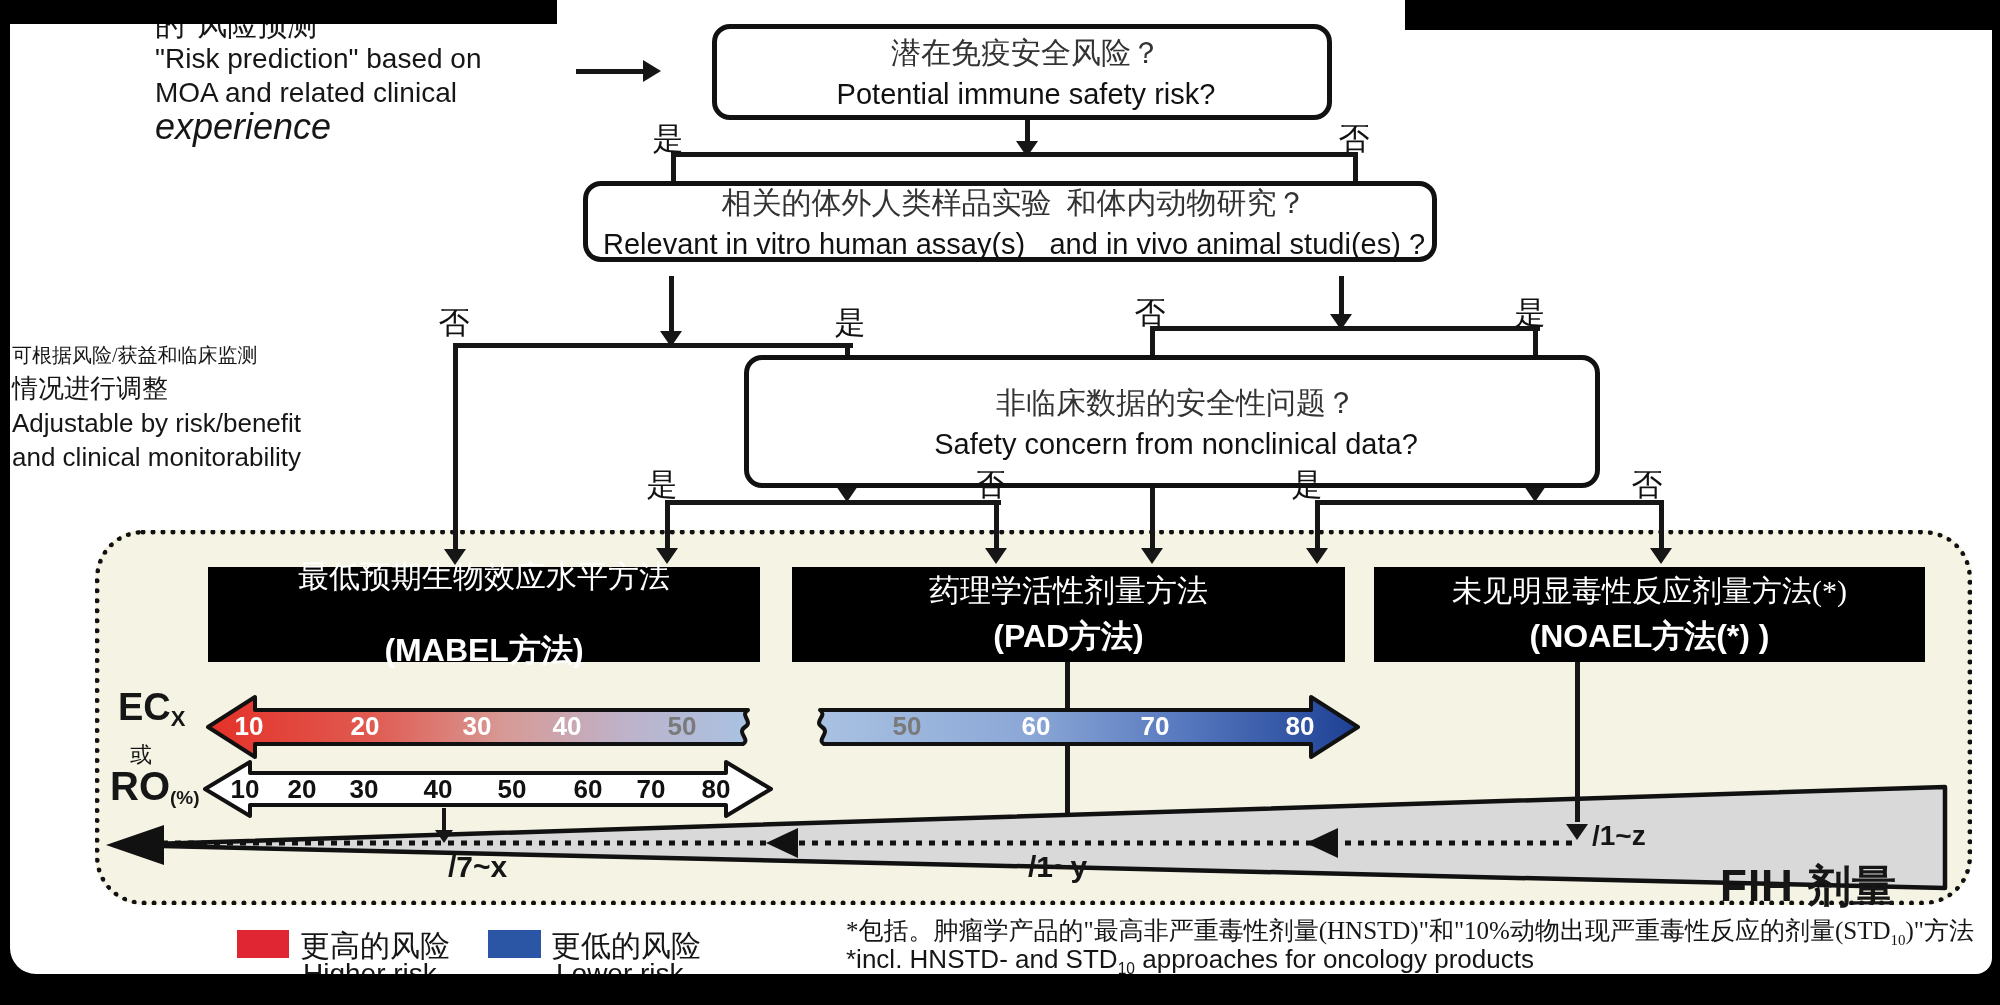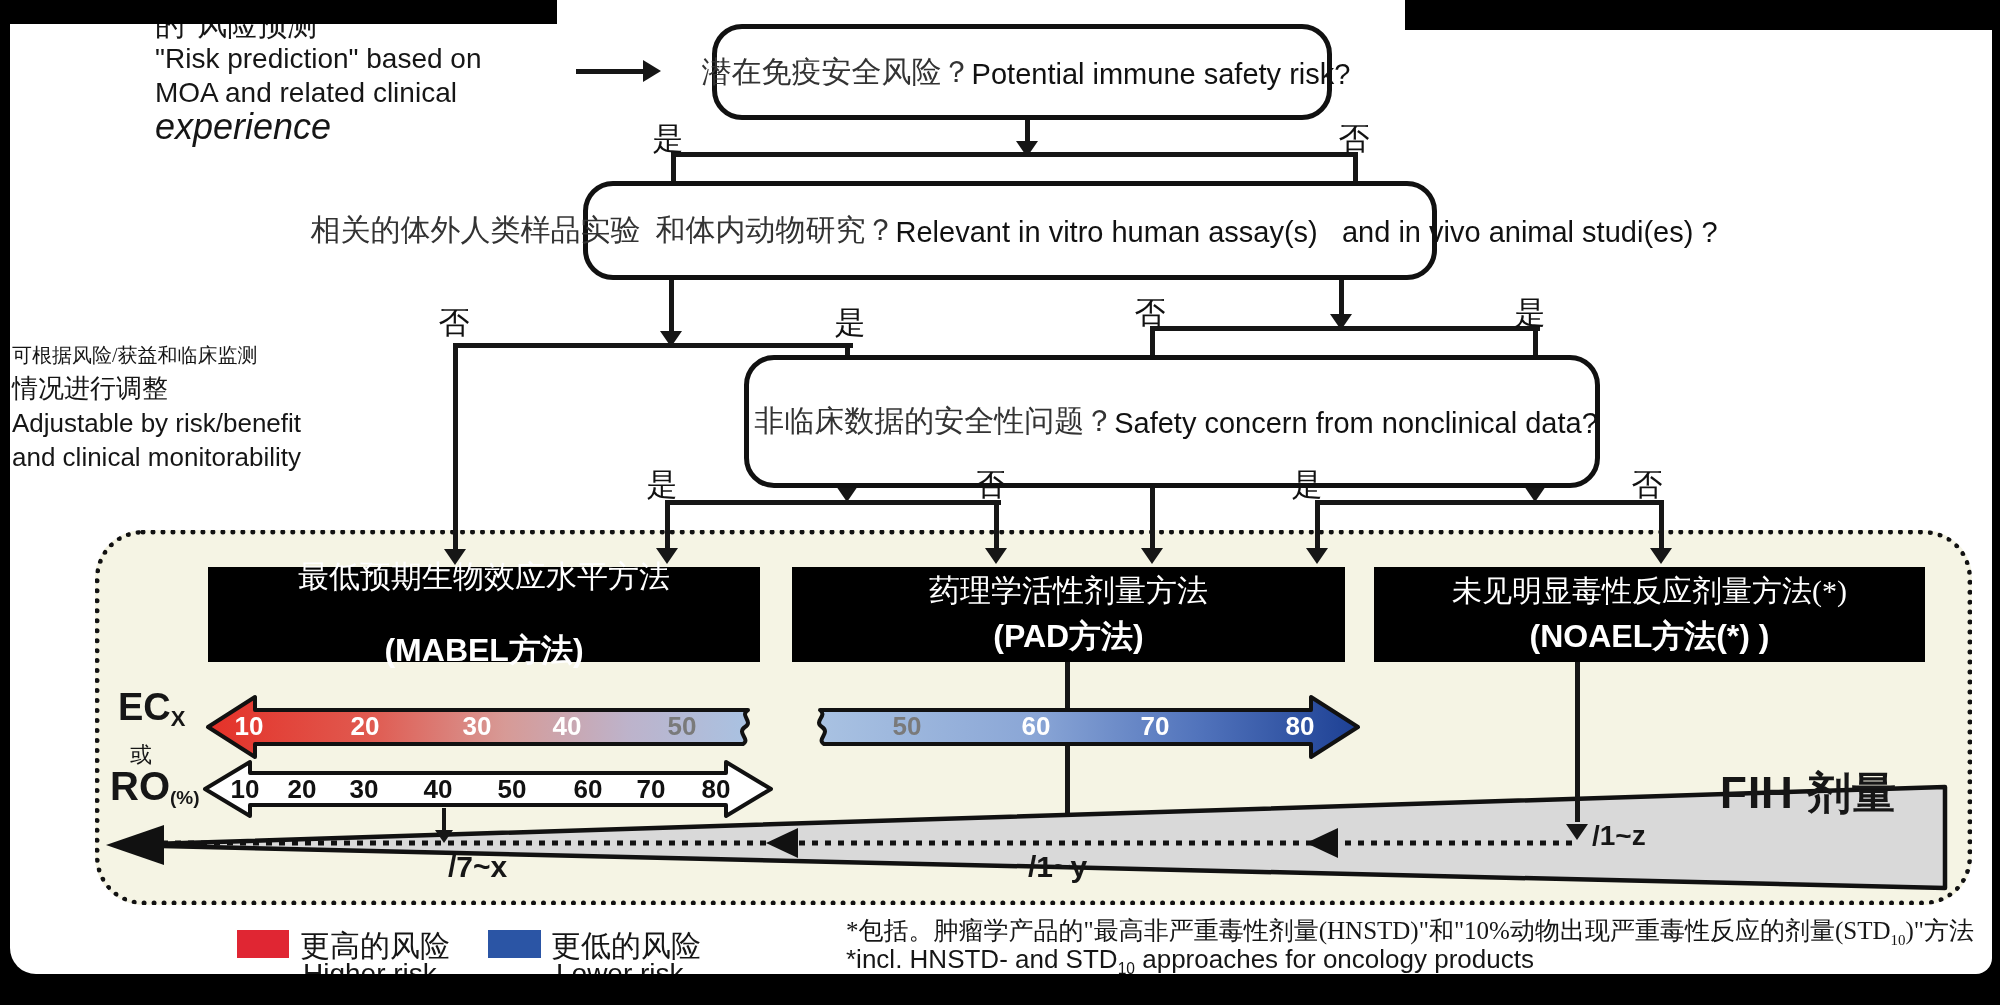--- a/index.html
+++ b/index.html
@@ -4,22 +4,22 @@
 <style>
   html,body{margin:0;padding:0;background:#000;}
   #stage{position:relative;width:2000px;height:1005px;background:#000;overflow:hidden;
          font-family:"Liberation Sans",sans-serif;color:#161616;}
   .abs{position:absolute;}
   .slide{background:#fff;border-radius:0 0 16px 26px;}
   .container{background:#f5f4e4;border:5px dotted #111;border-radius:48px;box-sizing:border-box;}
   .line{background:#161616;}
   .ah-down{width:0;height:0;border-left:11px solid transparent;border-right:11px solid transparent;border-top:16px solid #161616;}
   .ah-right{width:0;height:0;border-top:11px solid transparent;border-bottom:11px solid transparent;border-left:18px solid #161616;}
-  .qbox{background:#fff;border:5px solid #111;border-radius:30px;box-sizing:border-box;
-        display:flex;flex-direction:row;align-items:center;justify-content:center;text-align:center;padding-left:8px;}
+  .qbox{background:#fff;border:5px solid #111;border-radius:18px;box-sizing:border-box;
+        display:flex;flex-direction:column;align-items:center;justify-content:center;text-align:center;padding-left:8px;}
   .qbox .zh{font-family:"Liberation Serif",serif;font-size:30px;color:#333;white-space:pre;}
   .qbox .en{font-size:29px;color:#111;white-space:pre;margin-top:4px;}
   .bbox{background:#000;color:#fff;display:flex;flex-direction:column;align-items:center;justify-content:center;text-align:center;}
   .bbox .zh{font-family:"Liberation Serif",serif;font-size:31px;white-space:pre;}
   .bbox .en{font-size:32px;font-weight:bold;margin-top:3px;}
   .yn{font-family:"Liberation Serif",serif;font-size:31px;color:#111;width:44px;text-align:center;}
   .cntext-zh{font-family:"Liberation Serif",serif;}
   .intro div,.adjust div{white-space:pre;}
   .redlbl{font-weight:bold;font-size:30px;}
   .fih{font-weight:bold;font-size:44px;letter-spacing:1px;}
@@ -72,21 +72,21 @@
   <div class="abs line" style="left:1659px;top:504px;width:5px;height:48px;"></div>
   <div class="abs ah-down" style="left:1650px;top:548px;"></div>
 
   <div class="abs line" style="left:1065px;top:662px;width:5px;height:162px;"></div>
   <div class="abs ah-down" style="left:1056px;top:826px;"></div>
 
   <div class="abs qbox" style="left:712px;top:24px;width:620px;height:96px;">
     <div class="zh">潜在免疫安全风险？</div>
     <div class="en">Potential immune safety risk?</div>
   </div>
-  <div class="abs qbox" style="left:583px;top:181px;width:854px;height:99px;">
+  <div class="abs qbox" style="left:583px;top:181px;width:854px;height:81px;">
     <div class="zh">相关的体外人类样品实验  和体内动物研究？</div>
     <div class="en">Relevant in vitro human assay(s)   and in vivo animal studi(es) ?</div>
   </div>
   <div class="abs qbox" style="left:744px;top:355px;width:856px;height:133px;">
     <div class="zh">非临床数据的安全性问题？</div>
     <div class="en">Safety concern from nonclinical data?</div>
   </div>
 
   <div class="abs bbox" style="left:208px;top:567px;width:552px;height:95px;gap:28px;">
     <div class="zh">最低预期生物效应水平方法</div>
@@ -182,21 +182,21 @@
 
   <div class="abs line" style="left:1575px;top:662px;width:5px;height:160px;"></div>
   <div class="abs ah-down" style="left:1566px;top:824px;"></div>
 
   <div class="abs line" style="left:442px;top:808px;width:4px;height:24px;"></div>
   <div class="abs" style="left:435px;top:830px;width:0;height:0;border-left:9px solid transparent;border-right:9px solid transparent;border-top:13px solid #161616;"></div>
 
   <div class="abs redlbl" style="left:448px;top:850px;">/7~x</div>
   <div class="abs redlbl" style="left:1028px;top:850px;">/1~y</div>
   <div class="abs redlbl" style="left:1592px;top:820px;font-size:28px;">/1~z</div>
-  <div class="abs fih" style="left:1720px;top:764px;">FIH 剂量</div>
+  <div class="abs fih" style="left:1720px;top:857px;">FIH 剂量</div>
 
   <div class="abs intro" style="left:155px;top:8px;line-height:34px;">
     <div class="cntext-zh" style="font-size:30px;">的"风险预测"</div>
     <div style="font-size:28px;">"Risk prediction" based on</div>
     <div style="font-size:28px;">MOA and related clinical</div>
     <div style="font-size:36px;font-style:italic;">experience</div>
   </div>
 
   <div class="abs adjust" style="left:12px;top:338px;line-height:34px;">
     <div class="cntext-zh" style="font-size:20px;">可根据风险/获益和临床监测</div>

